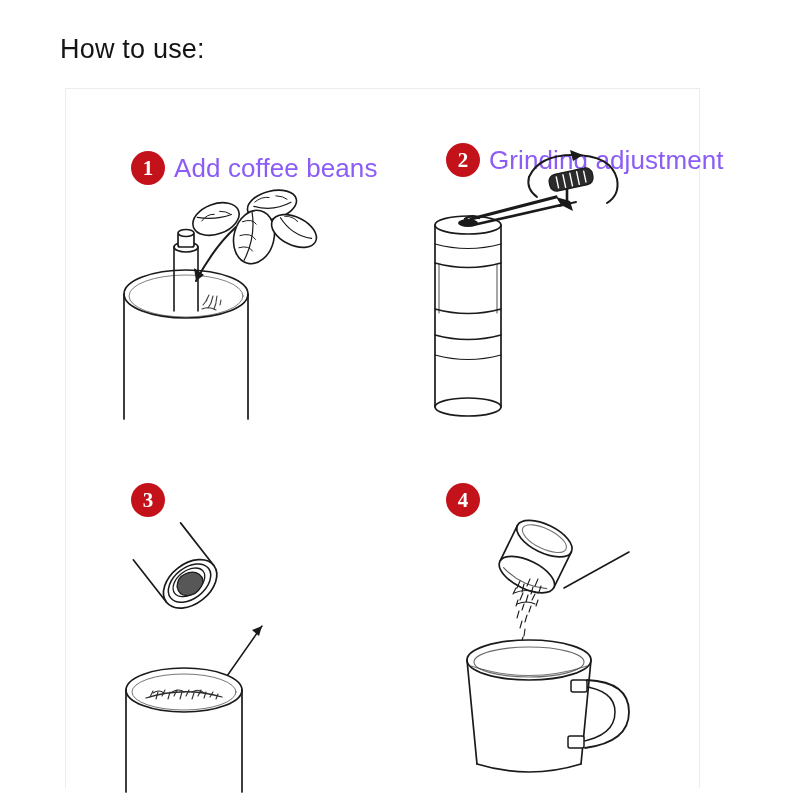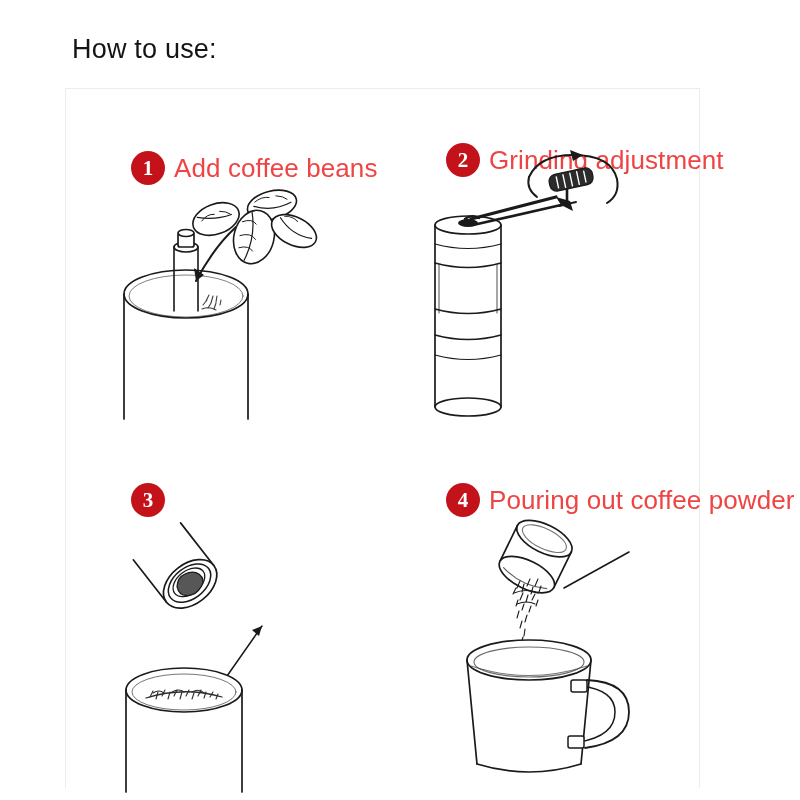--- a/index.html
+++ b/index.html
@@ -11,21 +11,21 @@
     width: 800px;
     height: 800px;
     position: relative;
     overflow: hidden;
     font-family: "Liberation Sans", sans-serif;
     color: #1a1a1a;
   }
 
   #page-title {
     position: absolute;
-    left: 72px;
+    left: 60px;
     top: 33px;
     font-size: 27px;
     line-height: 1.2;
     color: #141414;
     letter-spacing: 0.2px;
     white-space: nowrap;
   }
 
   #steps-panel {
     position: absolute;
@@ -58,21 +58,21 @@
     font-weight: bold;
     display: flex;
     align-items: center;
     justify-content: center;
     flex: 0 0 auto;
     font-family: "Liberation Serif", serif;
   }
   .step-label {
     margin-left: 9px;
     font-size: 26px;
-    color: #ef4444;
+    color: #8b5cf6;
     letter-spacing: 0.1px;
   }
   .step-art {
     position: absolute;
   }
   .step-art svg { display: block; overflow: visible; }
 
   
   #step-1 { left: 0; top: 0; width: 330px; height: 330px; }
   #step-1 .step-head { left: 65px; top: 62px; }
@@ -225,21 +225,20 @@
                    M104 183 l3 -5 M110 185 l2 -5"></path>
           <path d="M47 179 q6 -4 11 0 M66 178 q7 -4 12 0 M86 178 q7 -4 12 1"></path>
         </g>
       </svg>
     </div>
   </div>
 
   <div class="step" id="step-4">
     <div class="step-head">
       <div class="badge">4</div>
-      <div class="step-label">Pouring out coffee powder</div>
     </div>
     <div class="step-art">
       <svg width="250" height="260" viewBox="0 0 250 260" fill="none" stroke="#1a1a1a" stroke-width="1.7" stroke-linecap="round" stroke-linejoin="round">
 
         <g transform="rotate(26 112 48)">
           <ellipse cx="112" cy="22" rx="30" ry="14" fill="#ffffff"></ellipse>
           <path d="M82 22 L82 62"></path>
           <path d="M142 22 L142 62"></path>
           <ellipse cx="112" cy="62" rx="30" ry="14" fill="#ffffff"></ellipse>
           <ellipse cx="112" cy="22" rx="24" ry="10" stroke-width="1.1" opacity="0.6" fill="none"></ellipse>

